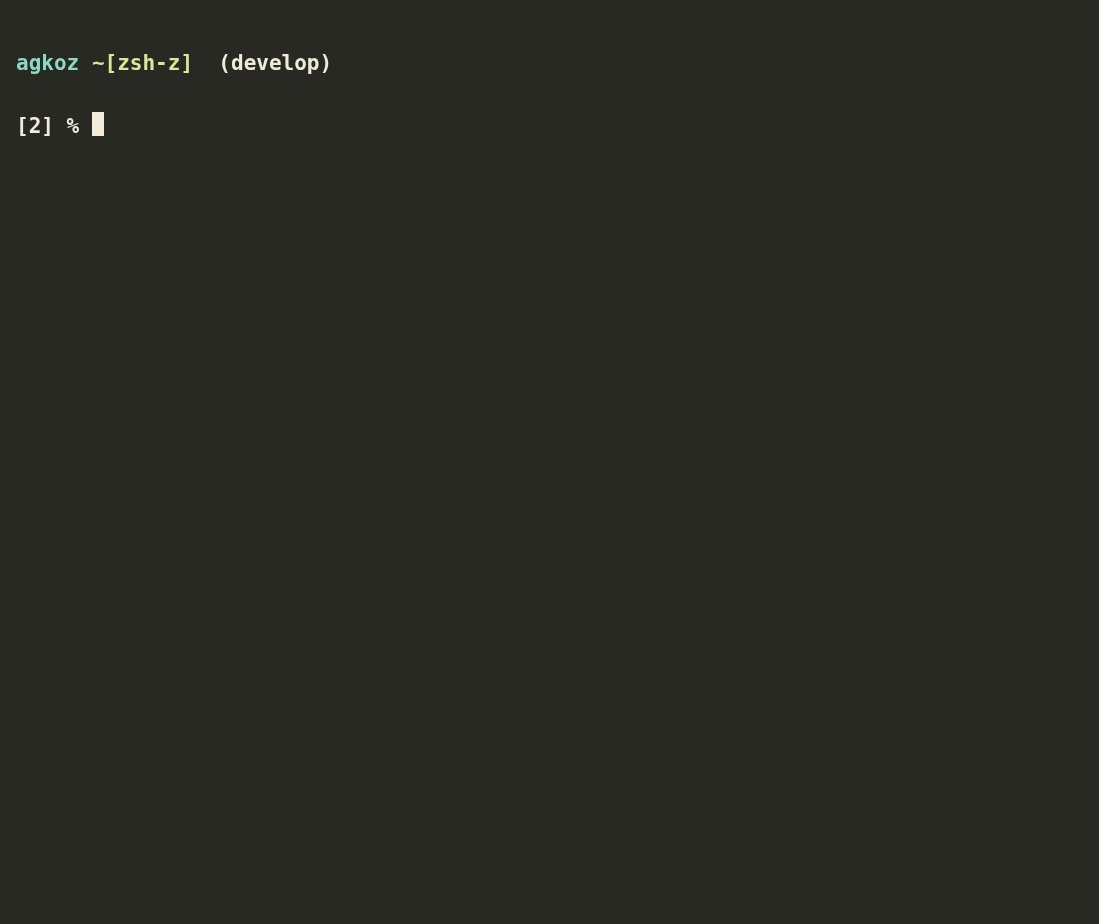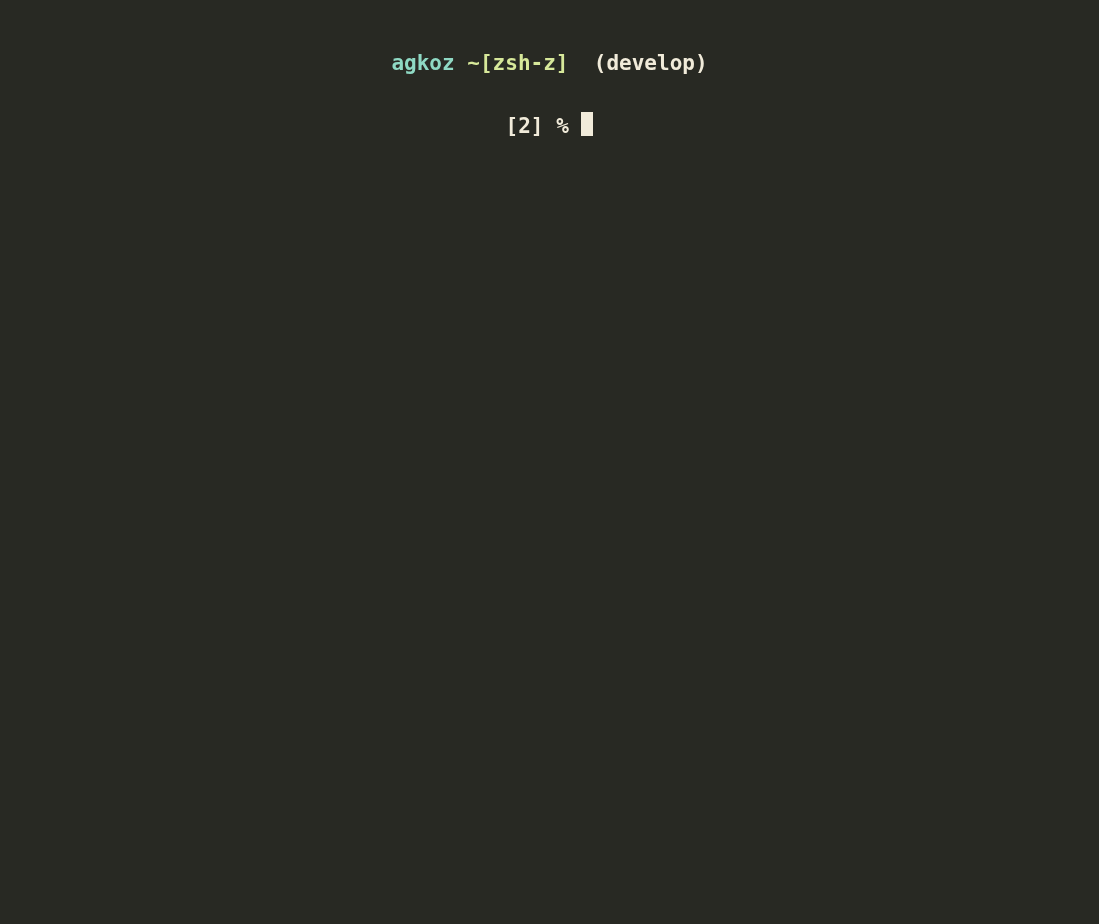--- a/index.html
+++ b/index.html
@@ -1,19 +1,18 @@
 <!DOCTYPE html>
 <html><head>
   <meta charset="utf-8">
   <style>
     * {
       margin: 0;
       padding: 0;
       box-sizing: border-box;
-      text-align: center;
     }
     body {
       background-color: #282923;
       width: 1099px;
       height: 924px;
       font-family: 'Menlo', 'Monaco', 'Consolas', 'DejaVu Sans Mono', monospace;
       font-size: 21px;
       font-weight: bold;
       line-height: 1.5;
       padding: 16px;

